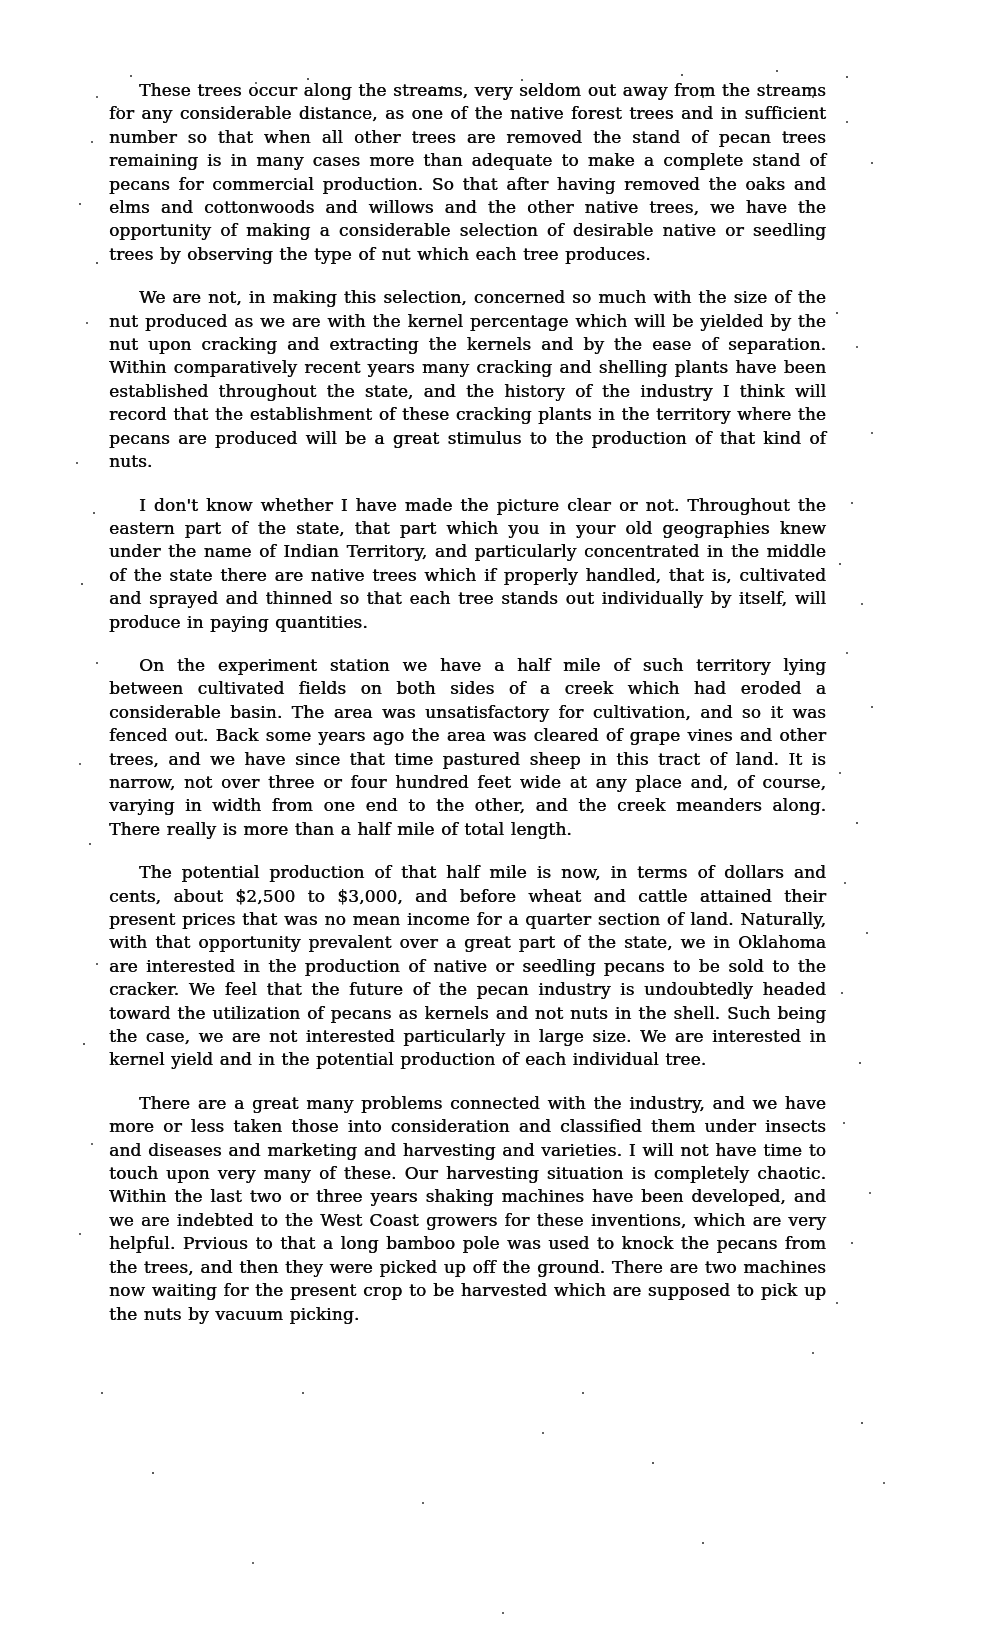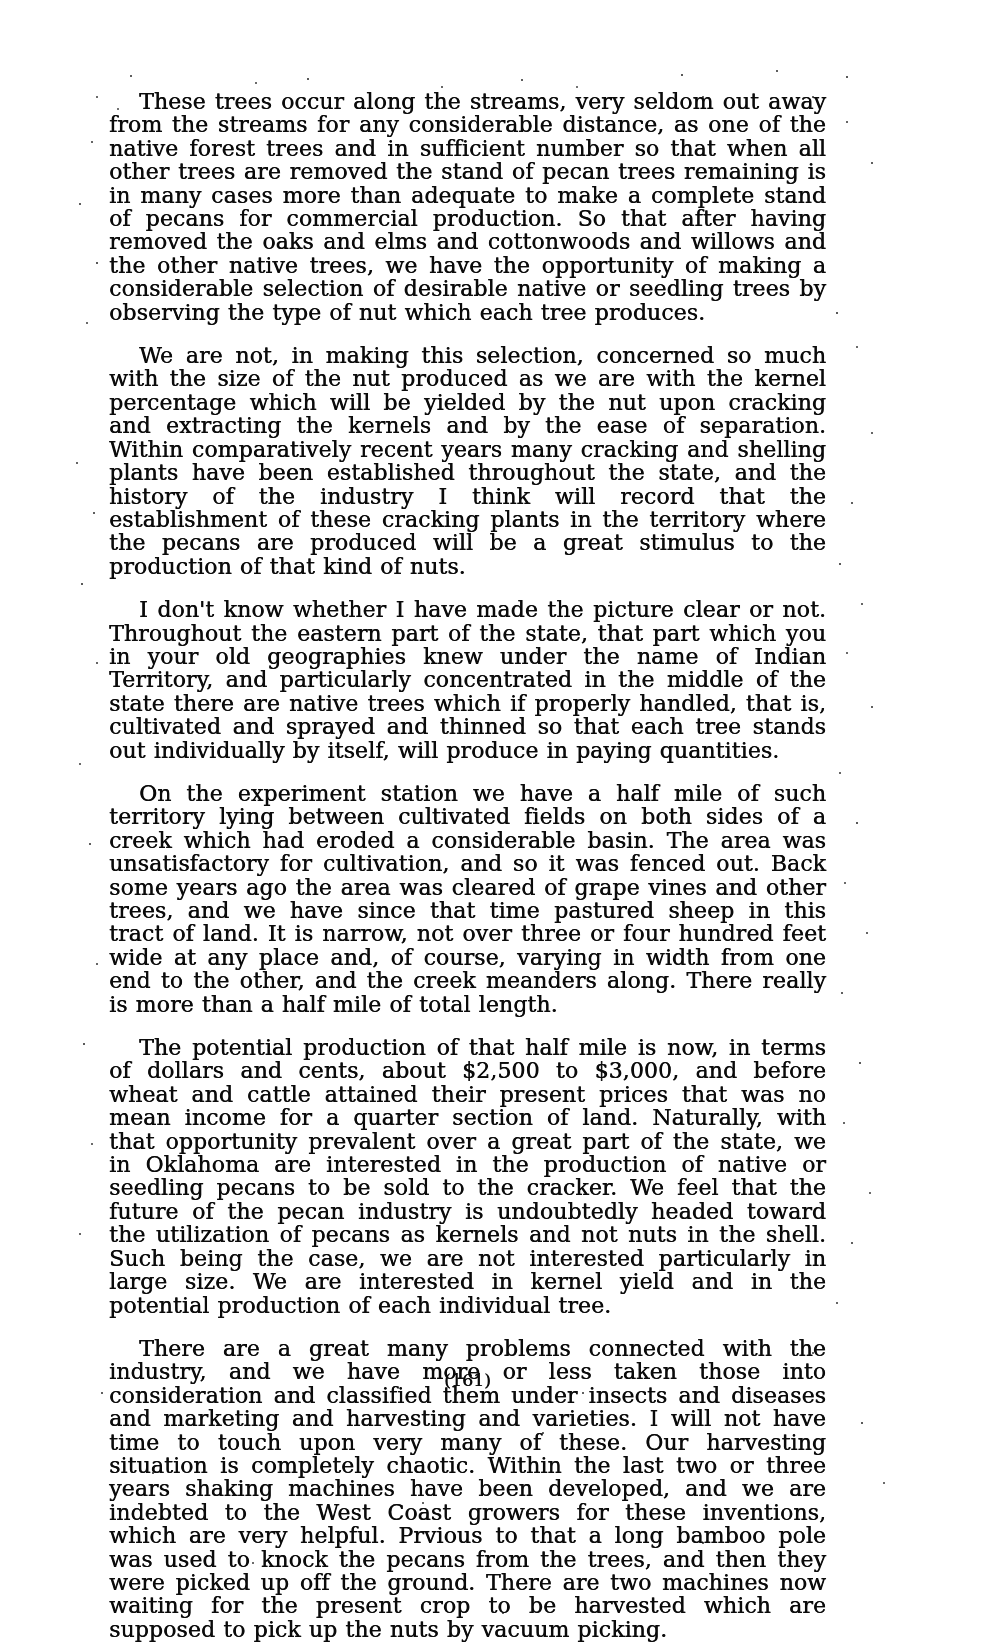--- a/index.html
+++ b/index.html
@@ -15,23 +15,23 @@
     font-family: "DejaVu Serif", serif;
     color: #0b0b0b;
   }
   .page {
     position: absolute;
     inset: 0;
   }
   .text-block {
     position: absolute;
     left: 109px;
-    top: 90px;
+    top: 79px;
     width: 717px;
-    font-size: 22px;
+    font-size: 17px;
     line-height: 23.4px;
     text-align: justify;
     text-shadow: 0.45px 0 0 currentColor; 
     letter-spacing: 0.1px;
     word-spacing: 1px;
   }
   .text-block p {
     margin: 0;
     text-indent: 30px;
   }
@@ -95,14 +95,13 @@
 
   <div class="text-block">
     <p>These trees occur along the streams, very seldom out away from the streams for any considerable distance, as one of the native forest trees and in sufficient number so that when all other trees are removed the stand of pecan trees remaining is in many cases more than adequate to make a complete stand of pecans for commercial production. So that after having removed the oaks and elms and cottonwoods and willows and the other native trees, we have the opportunity of making a considerable selection of desirable native or seedling trees by observing the type of nut which each tree produces.</p>
     <p>We are not, in making this selection, concerned so much with the size of the nut produced as we are with the kernel percentage which will be yielded by the nut upon cracking and extracting the kernels and by the ease of separation. Within comparatively recent years many cracking and shelling plants have been established throughout the state, and the history of the industry I think will record that the establishment of these cracking plants in the territory where the pecans are produced will be a great stimulus to the production of that kind of nuts.</p>
     <p>I don't know whether I have made the picture clear or not. Throughout the eastern part of the state, that part which you in your old geographies knew under the name of Indian Territory, and particularly concentrated in the middle of the state there are native trees which if properly handled, that is, cultivated and sprayed and thinned so that each tree stands out individually by itself, will produce in paying quantities.</p>
     <p>On the experiment station we have a half mile of such territory lying between cultivated fields on both sides of a creek which had eroded a considerable basin. The area was unsatisfactory for cultivation, and so it was fenced out. Back some years ago the area was cleared of grape vines and other trees, and we have since that time pastured sheep in this tract of land. It is narrow, not over three or four hundred feet wide at any place and, of course, varying in width from one end to the other, and the creek meanders along. There really is more than a half mile of total length.</p>
     <p>The potential production of that half mile is now, in terms of dollars and cents, about $2,500 to $3,000, and before wheat and cattle attained their present prices that was no mean income for a quarter section of land. Naturally, with that opportunity prevalent over a great part of the state, we in Oklahoma are interested in the production of native or seedling pecans to be sold to the cracker. We feel that the future of the pecan industry is undoubtedly headed toward the utilization of pecans as kernels and not nuts in the shell. Such being the case, we are not interested particularly in large size. We are interested in kernel yield and in the potential production of each individual tree.</p>
     <p>There are a great many problems connected with the industry, and we have more or less taken those into consideration and classified them under insects and diseases and marketing and harvesting and varieties. I will not have time to touch upon very many of these. Our harvesting situation is completely chaotic. Within the last two or three years shaking machines have been developed, and we are indebted to the West Coast growers for these inventions, which are very helpful. Prvious to that a long bamboo pole was used to knock the pecans from the trees, and then they were picked up off the ground. There are two machines now waiting for the present crop to be harvested which are supposed to pick up the nuts by vacuum picking.</p>
   </div>
 
-  <div class="page-number">(161)</div>
 </div>
 
 </body></html>

